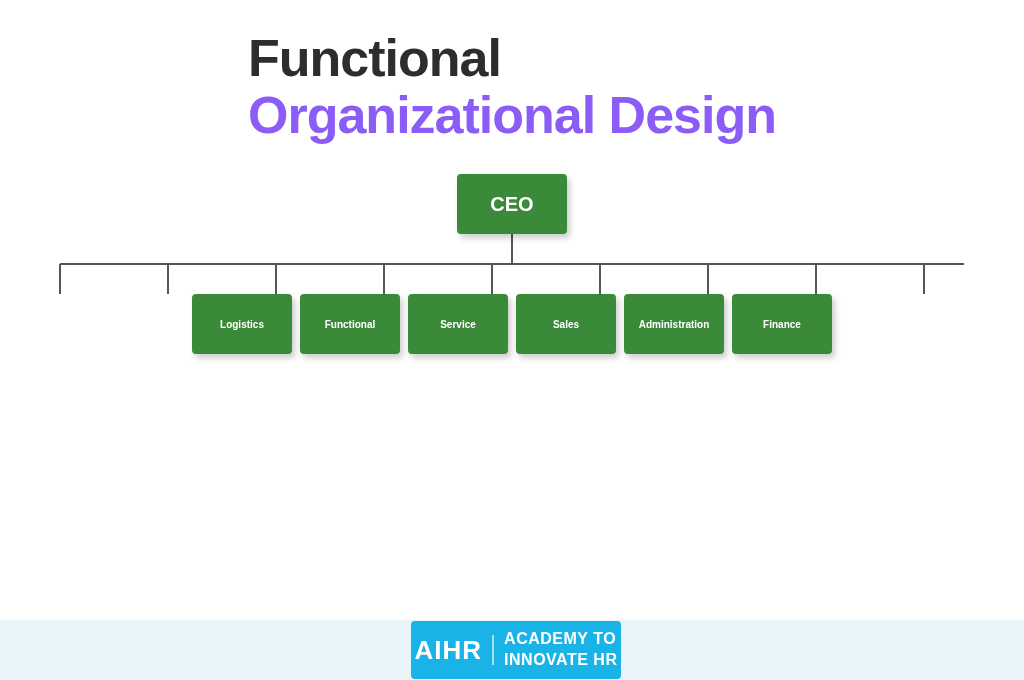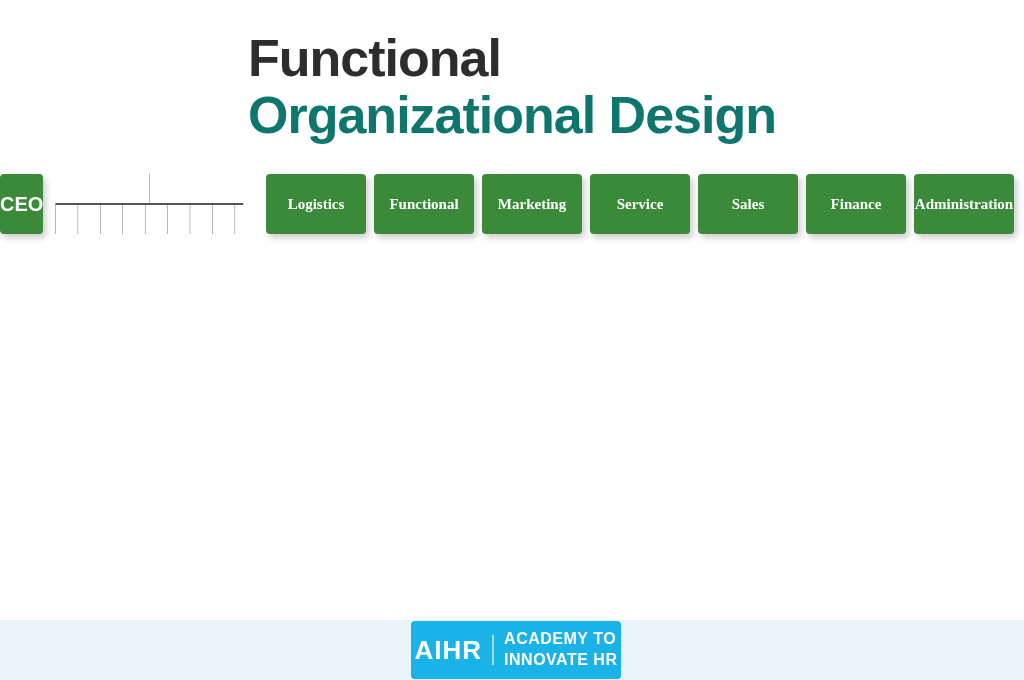--- a/index.html
+++ b/index.html
@@ -31,30 +31,30 @@
       font-size: 52px;
       font-weight: 800;
       color: #2d2d2d;
       line-height: 1.1;
       letter-spacing: -1px;
     }
 
     .title-org-design {
       font-size: 52px;
       font-weight: 700;
-      color: #0f766e;
+      color: #8b5cf6;
       line-height: 1.1;
       letter-spacing: -1px;
     }
 
     .org-chart {
       position: relative;
       width: 100%;
       display: flex;
-      flex-direction: row;
+      flex-direction: column;
       align-items: center;
       margin-top: 10px;
     }
 
     
     .ceo-box {
       background: #3a8a3a;
       color: white;
       font-weight: 700;
       font-size: 20px;
@@ -92,31 +92,30 @@
       align-items: flex-start;
       gap: 8px;
       width: 100%;
       padding: 0 10px;
     }
 
     .dept-box {
       background: #3a8a3a;
       color: white;
       font-weight: 700;
-      font-size: 15px;
+      font-size: 10px;
       width: 100px;
       height: 60px;
       display: flex;
       align-items: center;
       justify-content: center;
       border-radius: 4px;
       box-shadow: 3px 4px 6px rgba(0,0,0,0.2);
       text-align: center;
       padding: 4px;
-      font-family: Liberation Serif, serif;
     }
 
     
     .footer {
       position: absolute;
       bottom: 0;
       left: 0;
       width: 100%;
       height: 60px;
       background: #e8f4f8;
@@ -194,33 +193,30 @@
     </div>
 
     <div class="bottom-row">
       <div class="dept-box">
         <span>Logistics</span>
       </div>
       <div class="dept-box">
         <span>Functional</span>
       </div>
       <div class="dept-box">
-        <span>Marketing</span>
-      </div>
-      <div class="dept-box">
         <span>Service</span>
       </div>
       <div class="dept-box">
         <span>Sales</span>
       </div>
       <div class="dept-box">
+        <span>Administration</span>
+      </div>
+      <div class="dept-box">
         <span>Finance</span>
-      </div>
-      <div class="dept-box">
-        <span>Administration</span>
       </div>
     </div>
 
   </div>
 </div>
 
 <div class="footer">
   <div class="aihr-logo">
     <span class="aihr-text">AIHR</span>
     <div class="aihr-divider"></div>

